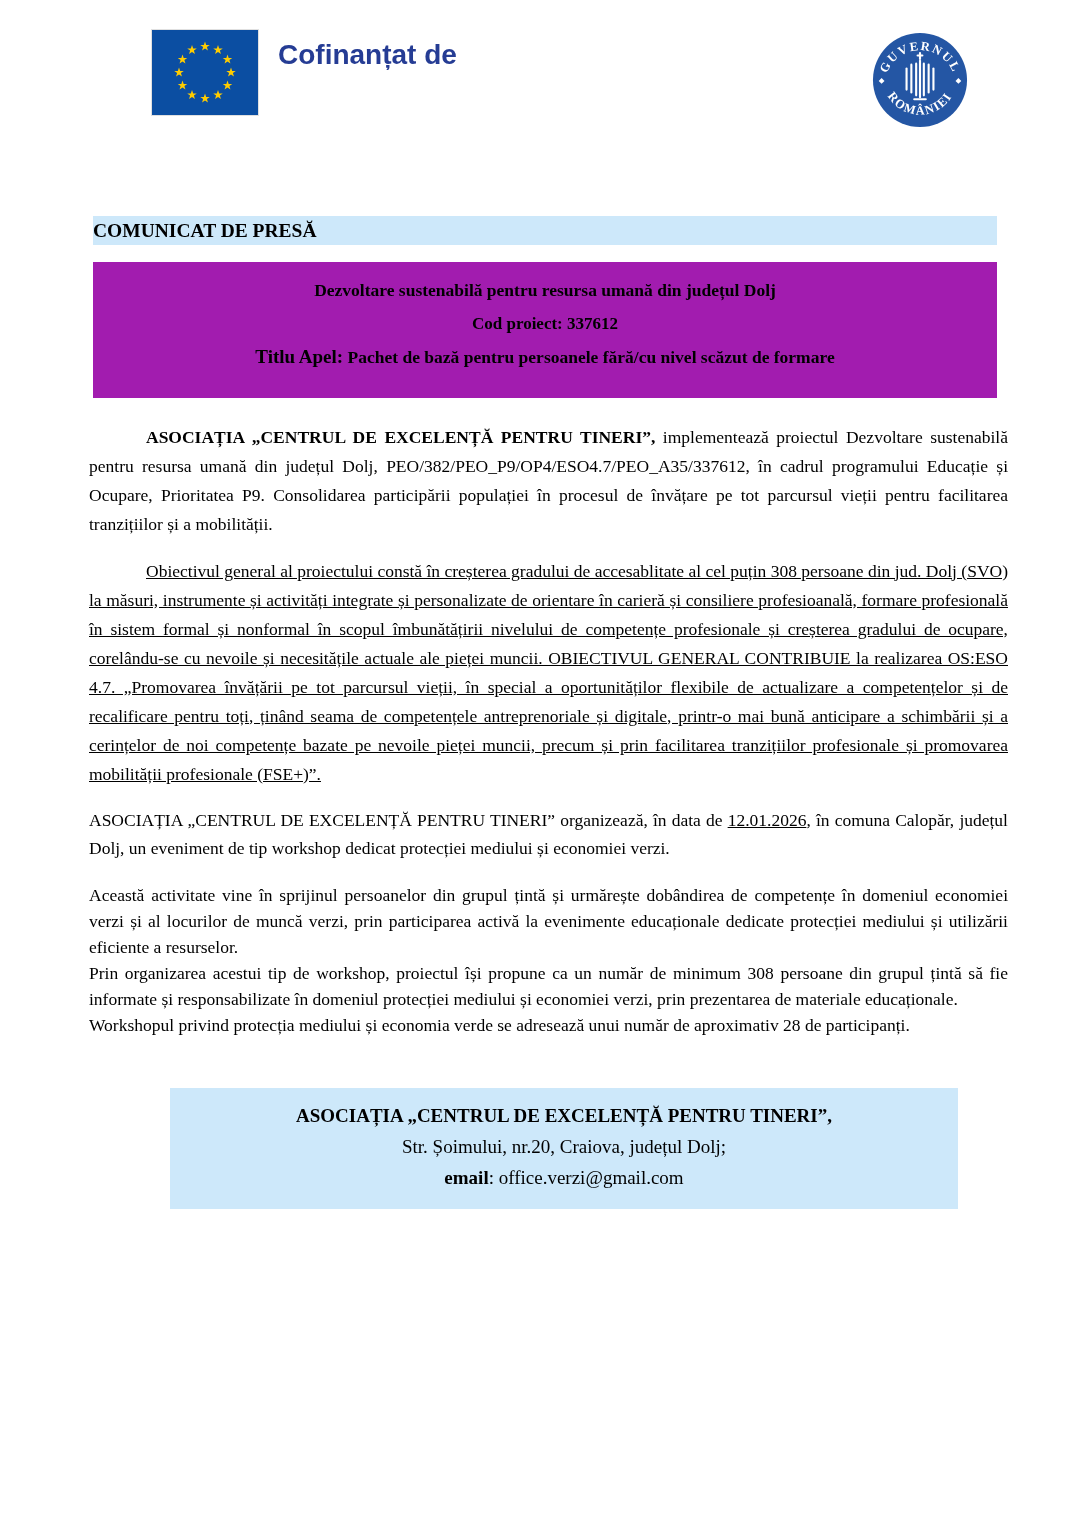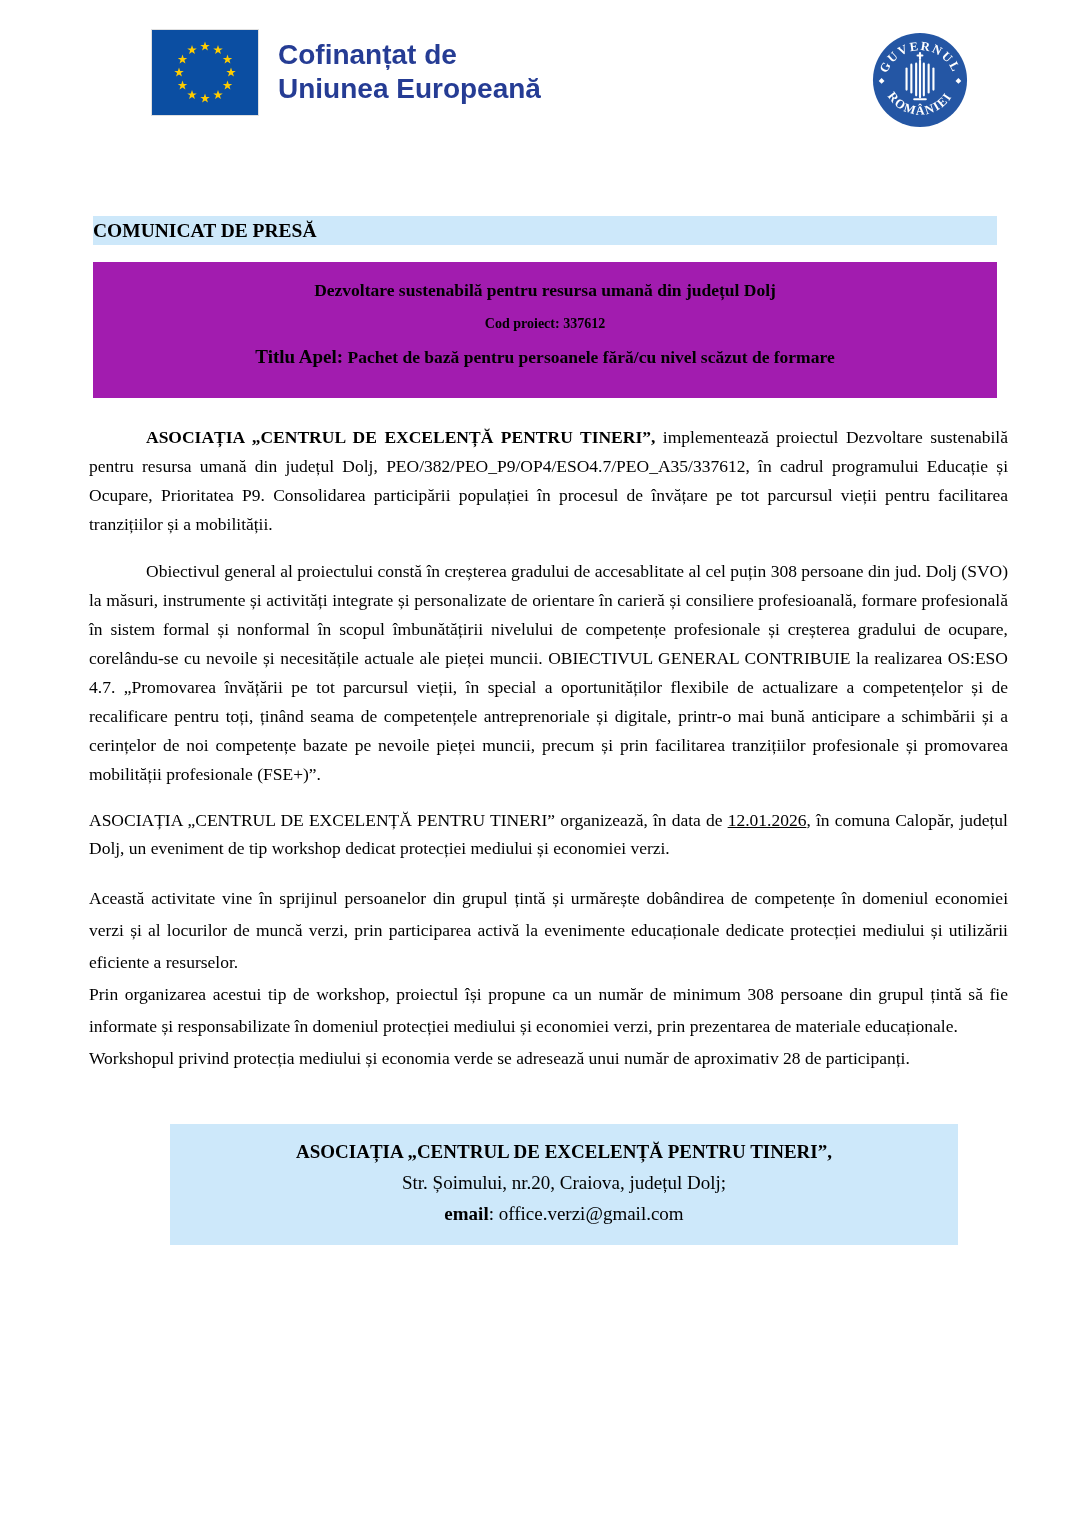--- a/index.html
+++ b/index.html
@@ -13,30 +13,30 @@
   .eu-text{margin-left:20px;padding-top:8px;font-family:"Liberation Sans",sans-serif;
            font-weight:bold;color:#253c94;font-size:28px;line-height:34px;}
   .gov-logo{width:96px;height:96px;display:block;margin-top:2px;}
 
   
   .title-bar{margin:88px 89px 0 93px;background:#cde8fa;height:29px;line-height:29px;
              font-weight:bold;font-size:19.5px;}
   .info-box{margin:17px 89px 0 93px;background:#a21caf;text-align:center;font-weight:bold;
             padding:12px 10px 24px;}
   .info-line{line-height:33px;font-size:17.5px;}
-  .info-line.code{font-size:14px;}
+  .info-line.code{font-size:17px;}
   .info-label{font-size:19px;text-align:right;}
 
   
   .bodytext{margin-left:89px;margin-right:78px;}
   .p{text-align:justify;font-size:17.5px;}
   .p1{margin-top:25px;text-indent:57px;line-height:29px;}
-  .p2{margin-top:14px;text-indent:57px;line-height:29px;}
+  .p2{margin-top:14px;text-indent:57px;line-height:29px;text-decoration:underline;}
   .p3{margin-top:12px;line-height:28px;}
-  .pblock{margin-top:20px;line-height:32px;}
+  .pblock{margin-top:20px;line-height:26px;}
   .pblock p{margin:0;}
   .u{text-decoration:underline;}
   b.lead{font-weight:bold;}
 
   
   .contact{margin:50px 0 0 170px;width:788px;background:#cde8fa;text-align:center;
            padding:12px 0 16px;font-size:19px;}
   .contact .c1{font-weight:bold;line-height:31px;}
   .contact .c2,.contact .c3{line-height:31px;}
 
@@ -65,21 +65,20 @@
           <use href="#star" transform="translate(53,68.5)"></use>
           <use href="#star" transform="translate(40,65)"></use>
           <use href="#star" transform="translate(30.5,55.5)"></use>
           <use href="#star" transform="translate(27,42.5)"></use>
           <use href="#star" transform="translate(30.5,29.5)"></use>
           <use href="#star" transform="translate(40,20)"></use>
         </g>
       </svg>
       <div class="eu-text">
         <div>Cofinanțat de</div>
-        <div>Uniunea Europeană</div>
       </div>
     </div>
 
     <svg class="gov-logo" viewBox="0 0 100 100" xmlns="http://www.w3.org/2000/svg">
       <circle cx="50" cy="50" r="49" fill="#2456a4"></circle>
       <defs>
         <path id="arcT" d="M 13,56 A 37,37 0 0 1 87,56"></path>
         <path id="arcB" d="M 11,47 A 39,39 0 0 0 89,47"></path>
       </defs>
       <text font-family="Liberation Serif, serif" font-size="13" font-weight="bold" fill="#ffffff" letter-spacing="2" text-anchor="middle">

